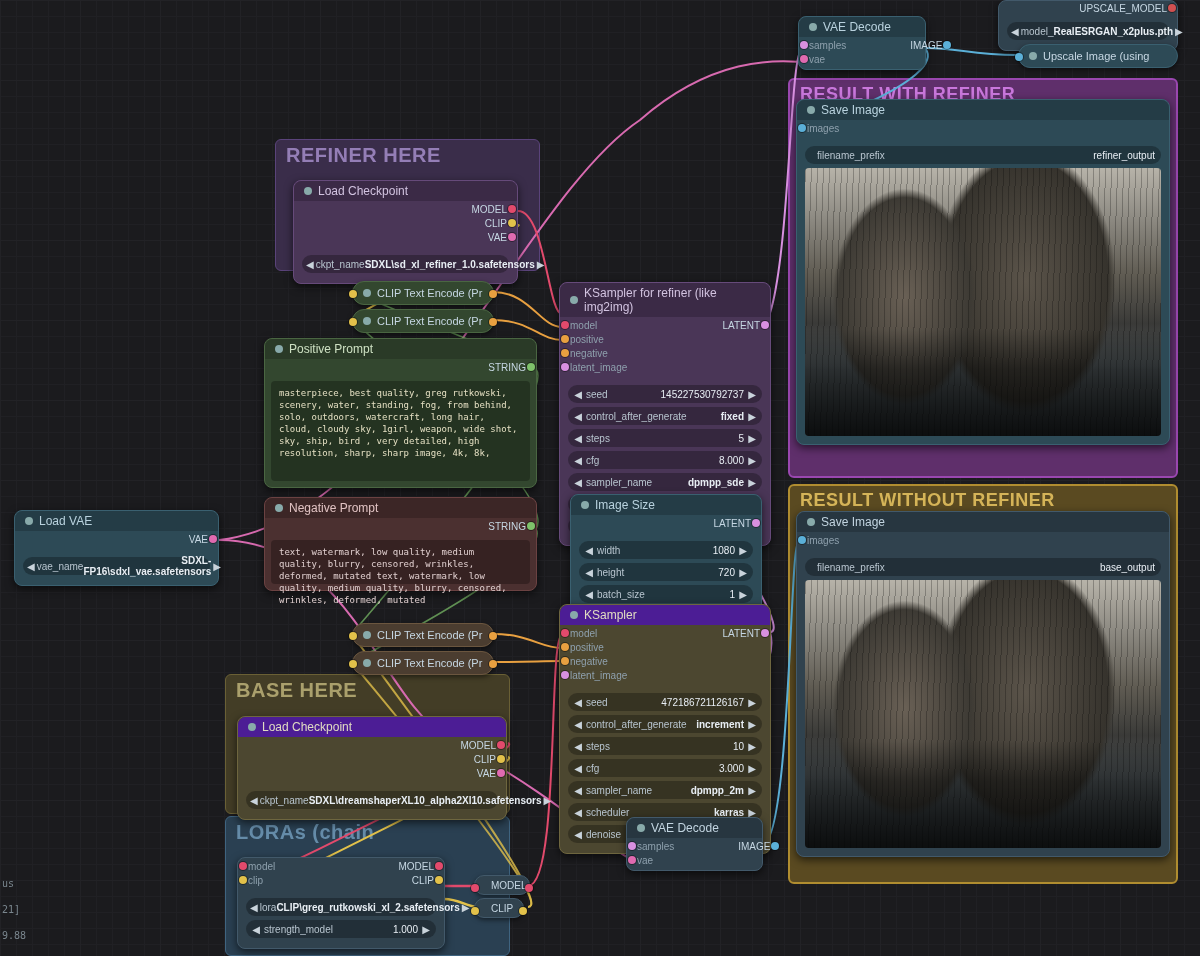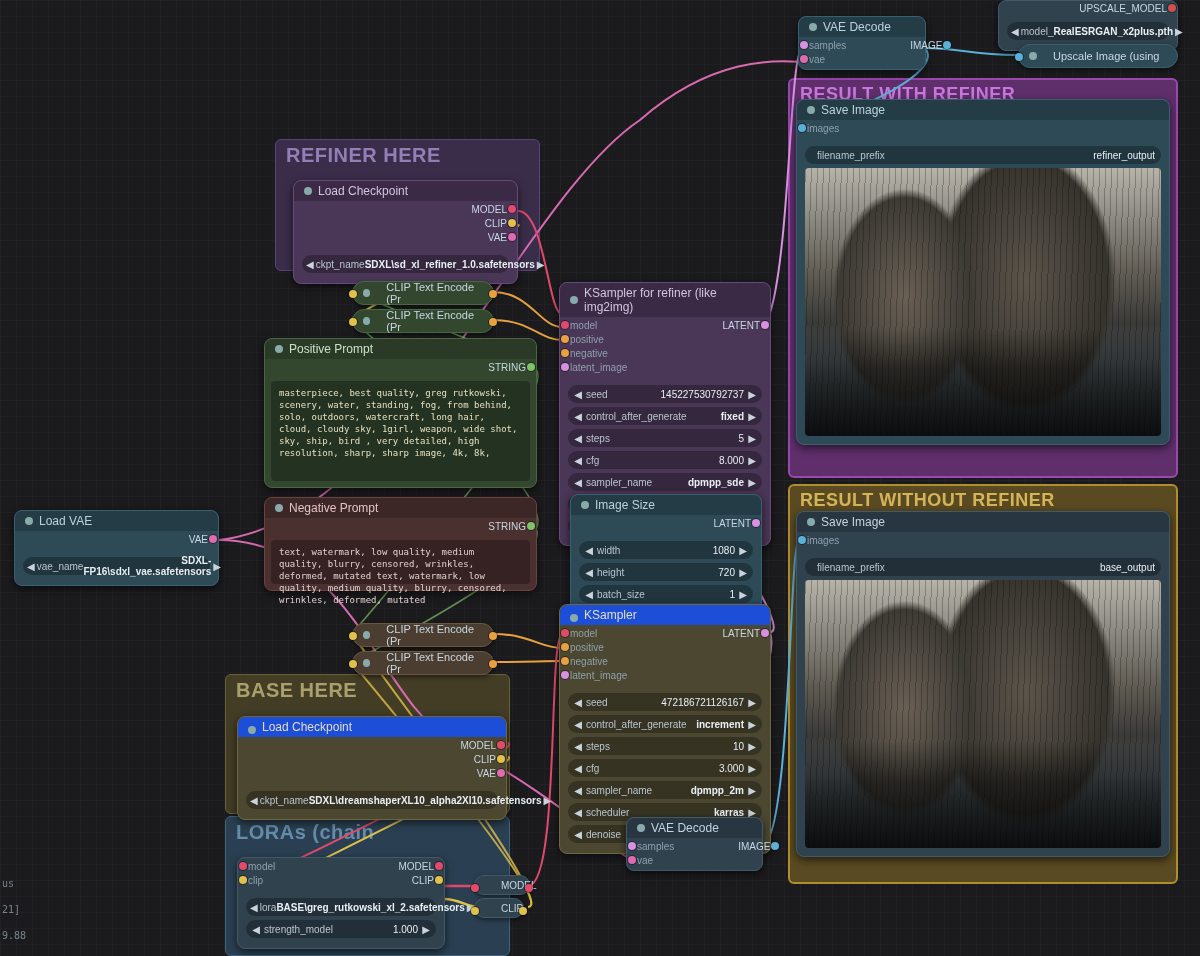--- a/index.html
+++ b/index.html
@@ -105,36 +105,37 @@
 
   
   .v-teal { background:#2d4a56; border:1px solid #3a6070; }
   .v-teal .nhead{ background:#243c46; color:#b9d2de;}
   .v-purple { background:#4a3657; border:1px solid #664a7a; }
   .v-purple .nhead{ background:#3b2a46; color:#d2c3e0;}
   .v-green { background:#33472f; border:1px solid #4a6642; }
   .v-green .nhead{ background:#2a3a27; color:#cde0c2;}
   .v-brown { background:#4b3d30; border:1px solid #6b563f; }
   .v-olive { background:#4c4730; border:1px solid #6e663f; }
-  .v-olive .nhead{ background:#1d4ed8; color:#e0dbc2;align-items:flex-end;}
+  .v-olive .nhead{ background:#4c1d95; color:#e0dbc2;}
   .v-slate { background:#30424e; border:1px solid #42596a; }
   .v-slate .nhead{ background:#273640; color:#c2d4e0;}
   .v-maroon { background:#4b3030; border:1px solid #6b4242; }
   .v-maroon .nhead{ background:#3c2626; color:#e0c2c2;}
 
   
   .pill {
     position:absolute;
     height: 24px;
     border-radius: 12px;
-    display:flex; align-items:center; gap:16px;
+    display:flex; align-items:center; gap:6px;
     padding: 0 10px;
     font-size: 11px; font-weight:500;
     z-index:5;
     box-shadow: 0 2px 5px rgba(0,0,0,.5);
+    text-align: center;
   }
   .pill .dot{width:8px;height:8px;border-radius:50%;background:#8aa;}
   .pill .iport, .pill .oport {
     position:absolute; top:8px; width:8px; height:8px; border-radius:50%;
     box-shadow:0 0 0 1px rgba(0,0,0,.4);
   }
   .pill .iport{left:-4px;}
   .pill .oport{right:-4px;}
 
   
@@ -535,21 +536,21 @@
     </div>
     <div class="outputs" style="flex:0 0 auto;">
       <div class="orow"><span>MODEL</span><span class="oport c-model"></span></div>
       <div class="orow"><span>CLIP</span><span class="oport c-clip"></span></div>
     </div>
   </div>
   <div class="nbody">
     <div class="widget combo">
         <span class="arL">◀</span>
         <span class="lbl">lora</span>
-        <span class="val">BASE\greg_rutkowski_xl_2.safetensors</span>
+        <span class="val">CLIP\greg_rutkowski_xl_2.safetensors</span>
         <span class="arR">▶</span>
       </div>
     <div class="widget">
         <span class="arL">◀</span>
         <span class="lbl">strength_model</span>
         <span class="val">1.000</span>
         <span class="arR">▶</span>
       </div>
 
   </div>

